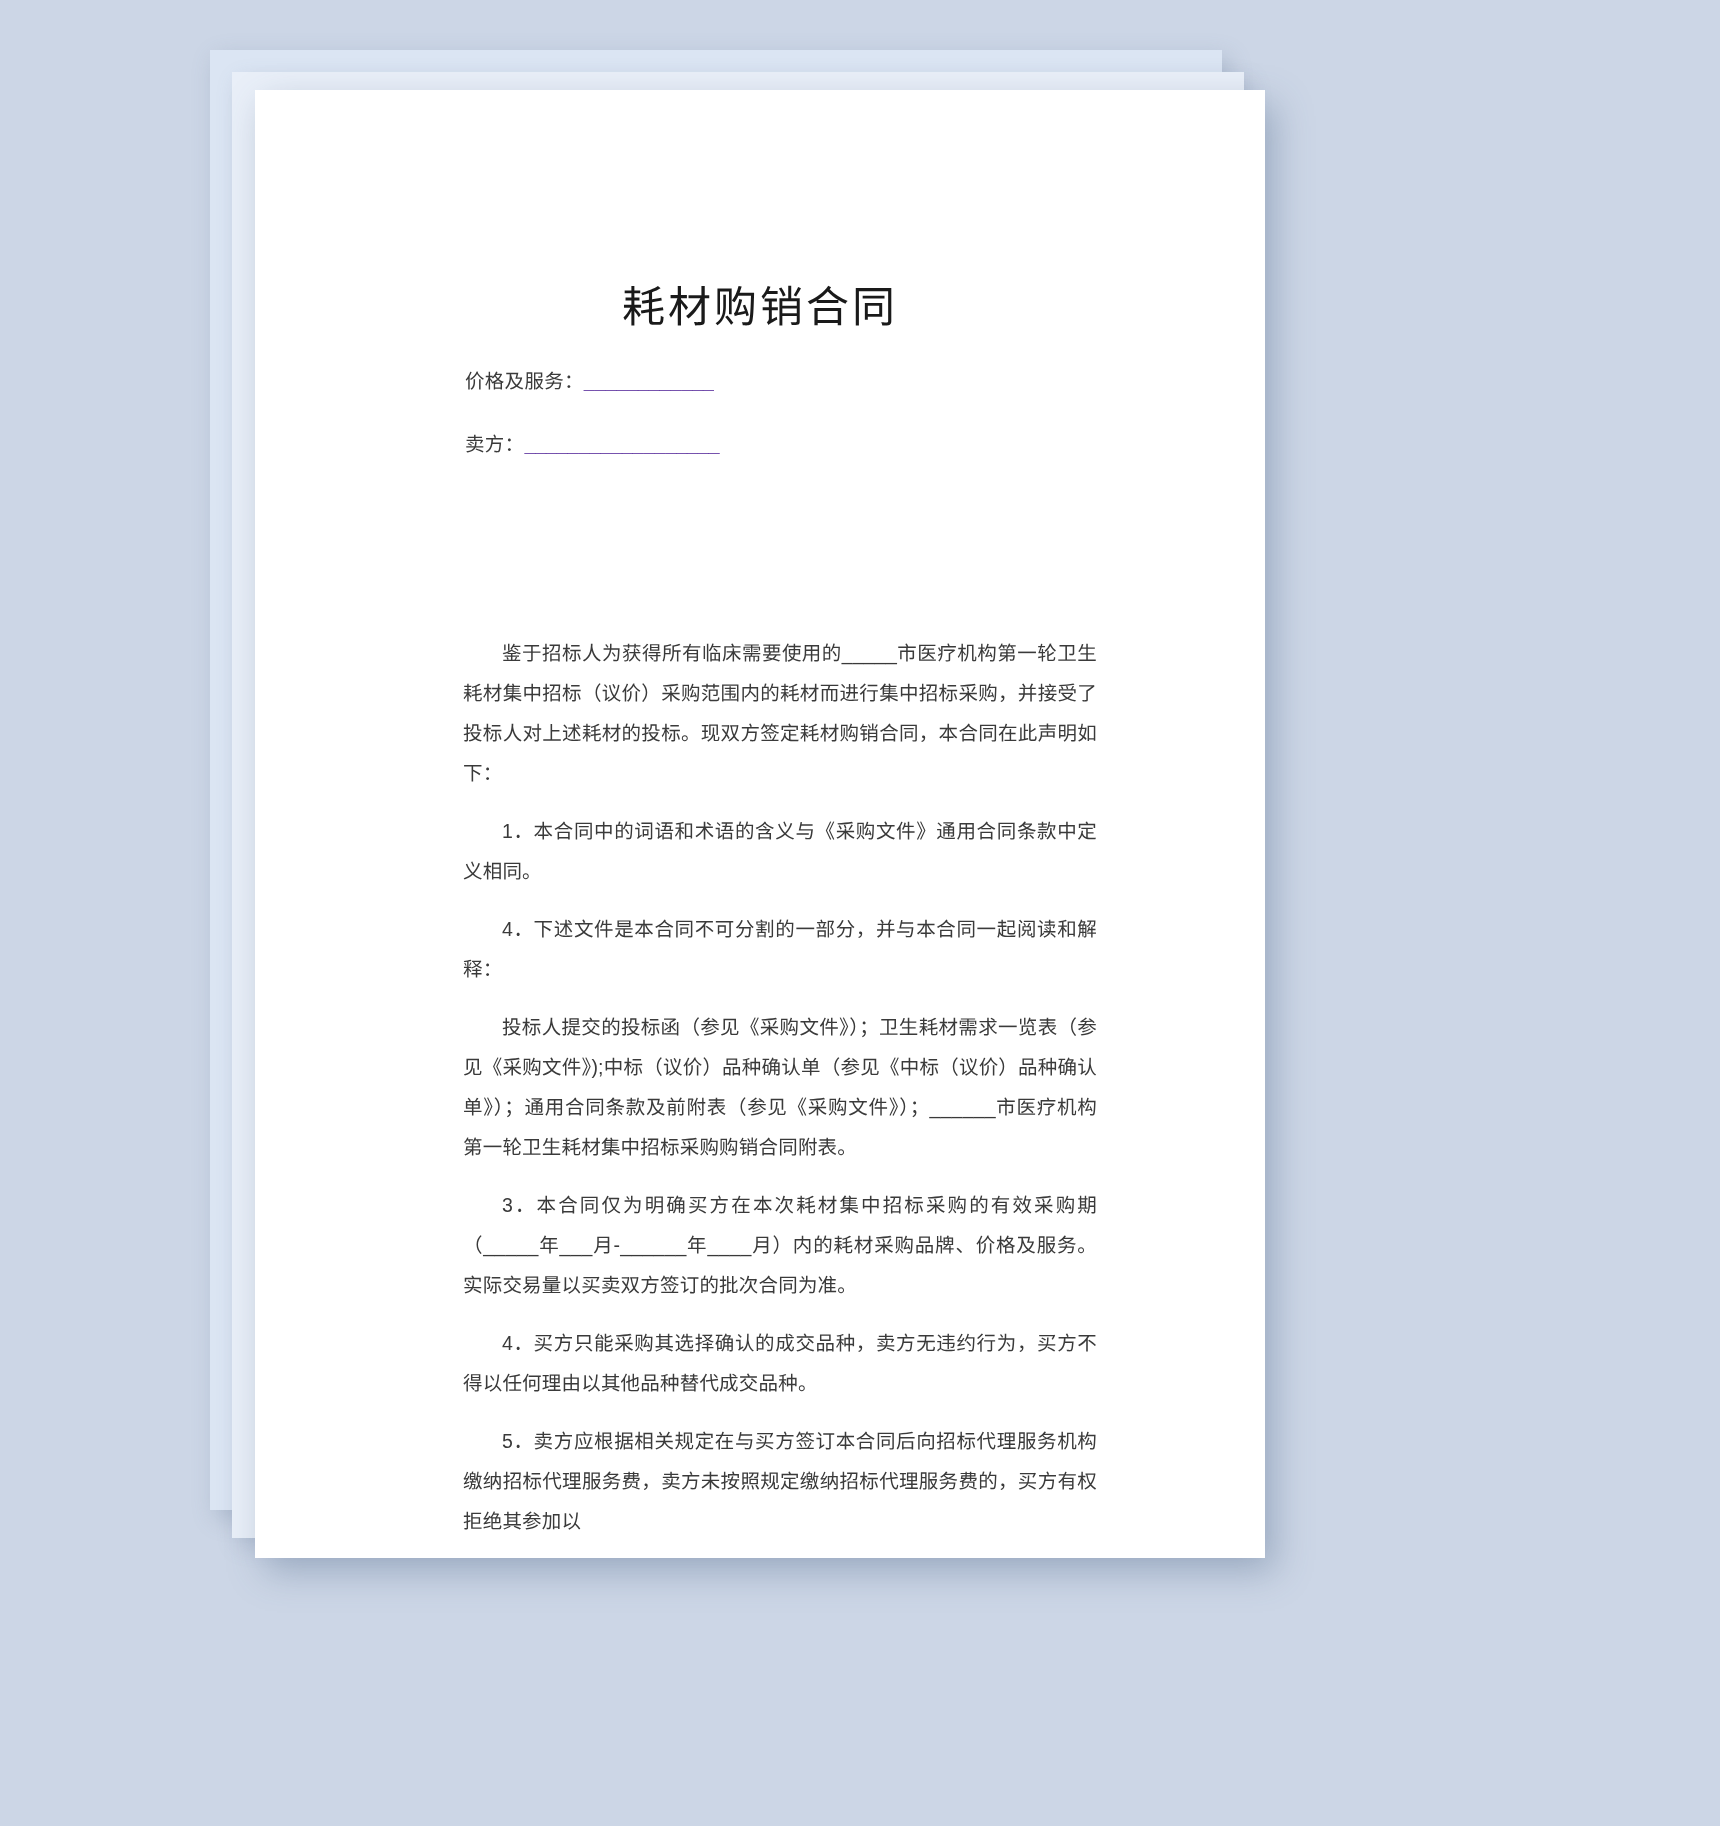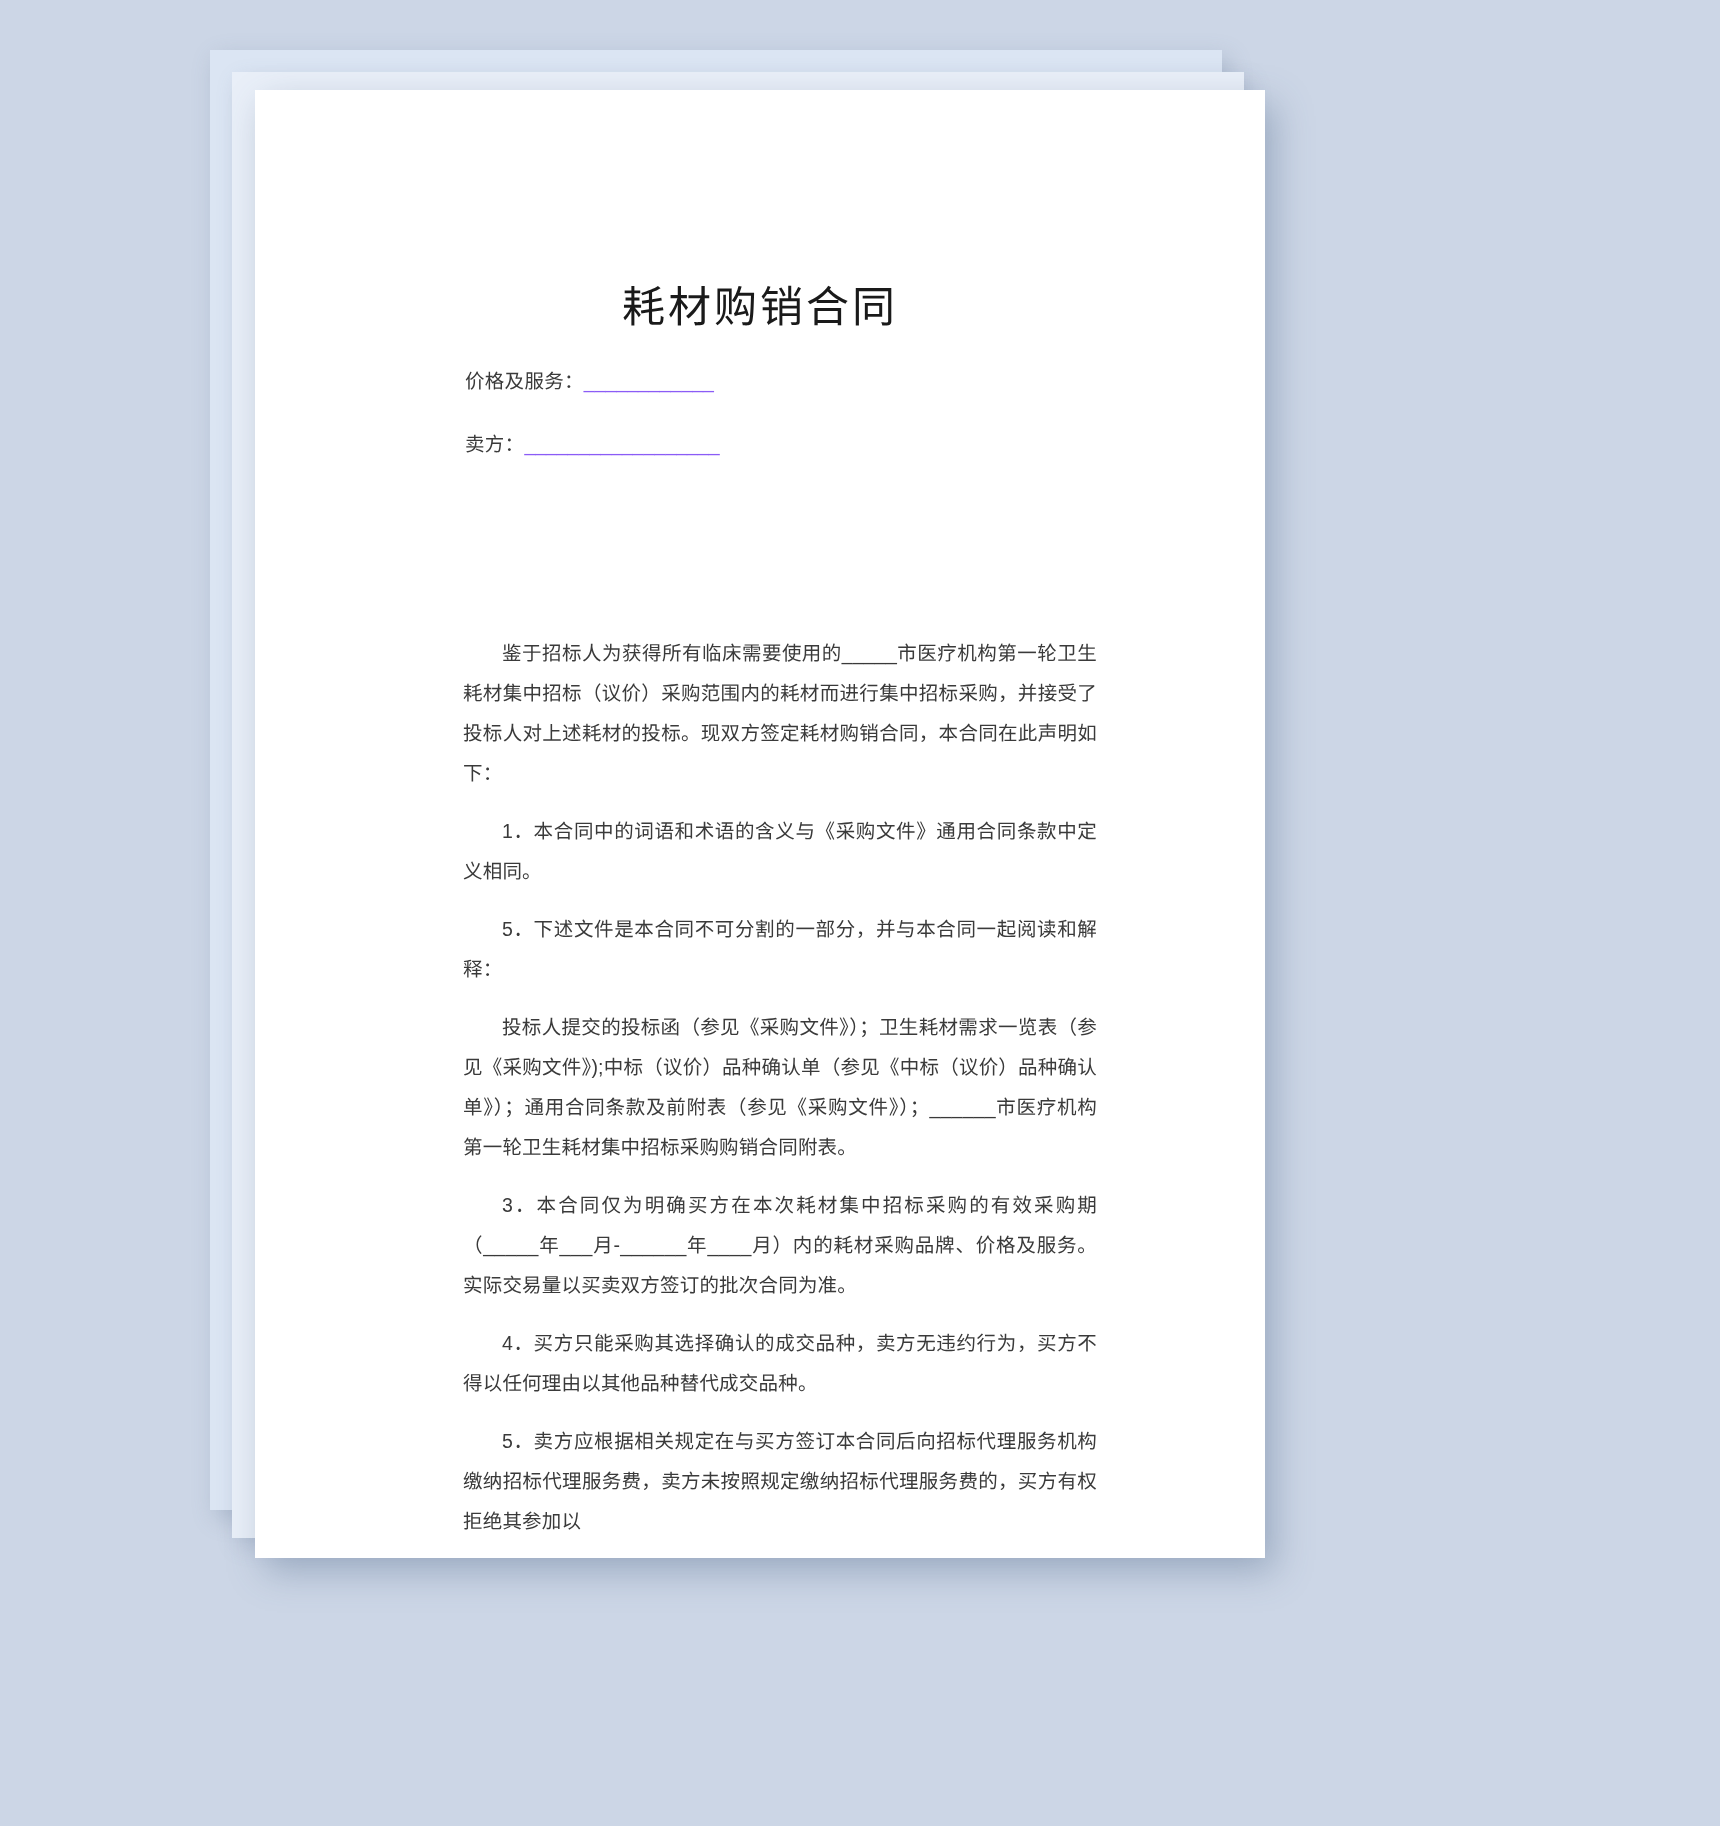--- a/index.html
+++ b/index.html
@@ -86,21 +86,21 @@
   .field-row {
     font-size: 19.5px;
     color: #3b3b3b;
     line-height: 1.0;
     margin-bottom: 43px;
     white-space: nowrap;
     letter-spacing: 0.3px;
   }
 
   .field-label { color: #3b3b3b; }
-  .field-blank { color: #8b5cf6; letter-spacing: 0px; }
+  .field-blank { color: #4c1d95; letter-spacing: 0px; font-weight: bold; }
 
   .body-text {
     position: absolute;
     top: 543px;
     left: 208px;
     width: 634px;
     font-size: 19.5px;
     line-height: 40px;
     color: #3a3a3a;
     text-align: justify;
@@ -141,21 +141,21 @@
 
 
       </div>
 
       <div class="body-text">
 
         <p class="para">鉴于招标人为获得所有临床需要使用的_____市医疗机构第一轮卫生耗材集中招标（议价）采购范围内的耗材而进行集中招标采购，并接受了投标人对上述耗材的投标。现双方签定耗材购销合同，本合同在此声明如下：</p>
 
         <p class="para">1．本合同中的词语和术语的含义与《采购文件》通用合同条款中定义相同。</p>
 
-        <p class="para">5．下述文件是本合同不可分割的一部分，并与本合同一起阅读和解释：</p>
+        <p class="para">4．下述文件是本合同不可分割的一部分，并与本合同一起阅读和解释：</p>
 
         <p class="para">投标人提交的投标函（参见《采购文件》）；卫生耗材需求一览表（参见《采购文件》);中标（议价）品种确认单（参见《中标（议价）品种确认单》）；通用合同条款及前附表（参见《采购文件》）；______市医疗机构第一轮卫生耗材集中招标采购购销合同附表。</p>
 
         <p class="para">3．本合同仅为明确买方在本次耗材集中招标采购的有效采购期（_____年___月-______年____月）内的耗材采购品牌、价格及服务。实际交易量以买卖双方签订的批次合同为准。</p>
 
         <p class="para">4．买方只能采购其选择确认的成交品种，卖方无违约行为，买方不得以任何理由以其他品种替代成交品种。</p>
 
         <p class="para">5．卖方应根据相关规定在与买方签订本合同后向招标代理服务机构缴纳招标代理服务费，卖方未按照规定缴纳招标代理服务费的，买方有权拒绝其参加以</p>
 
       </div>

